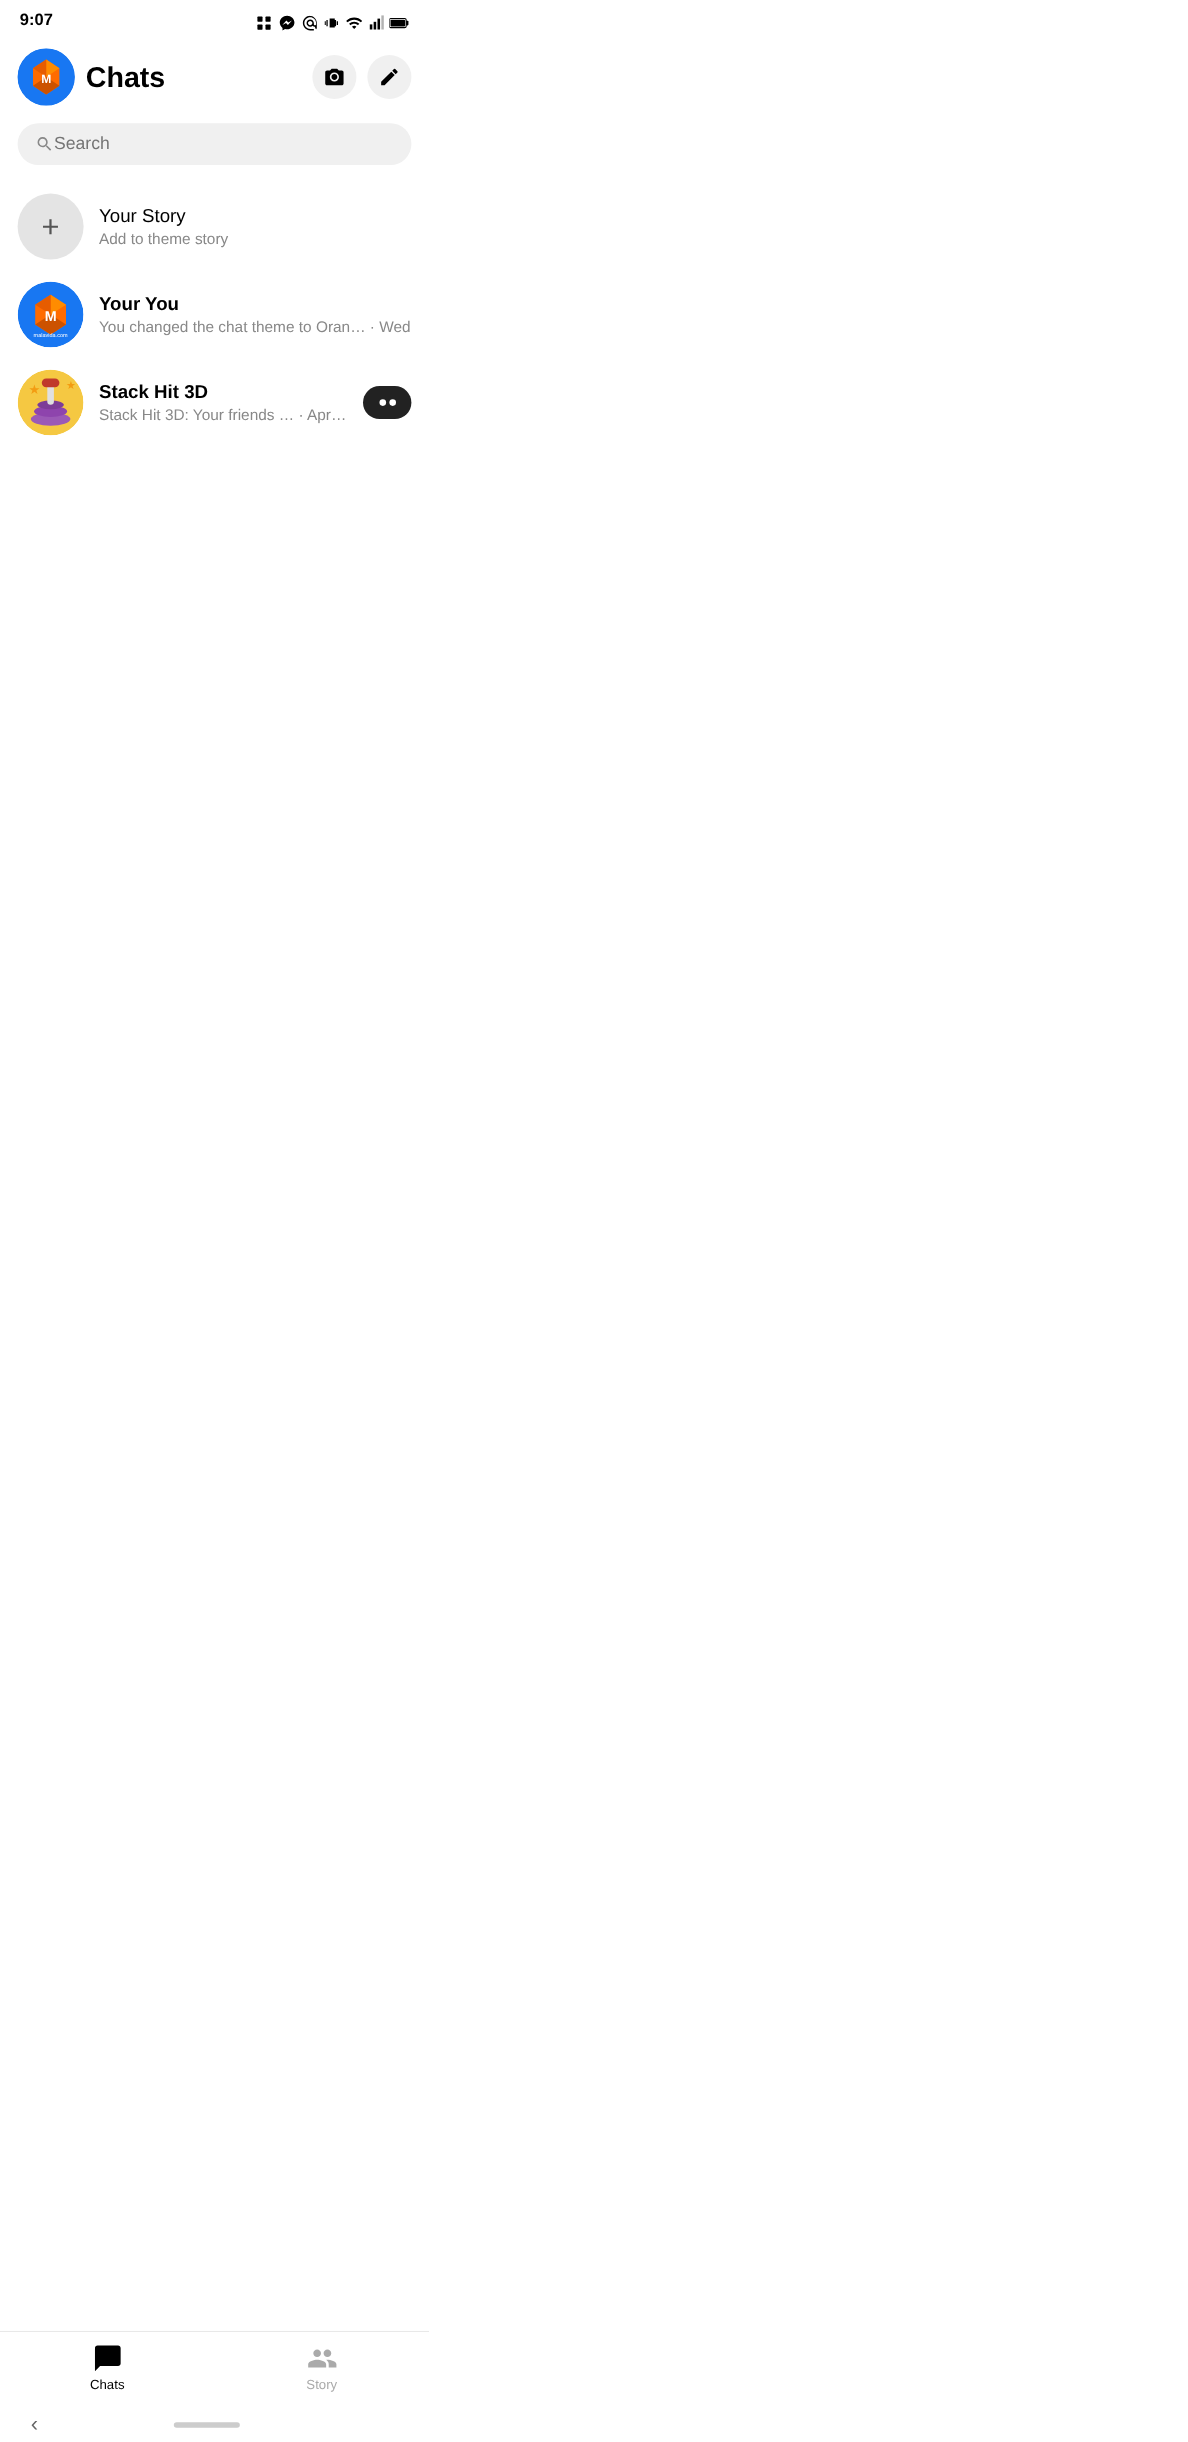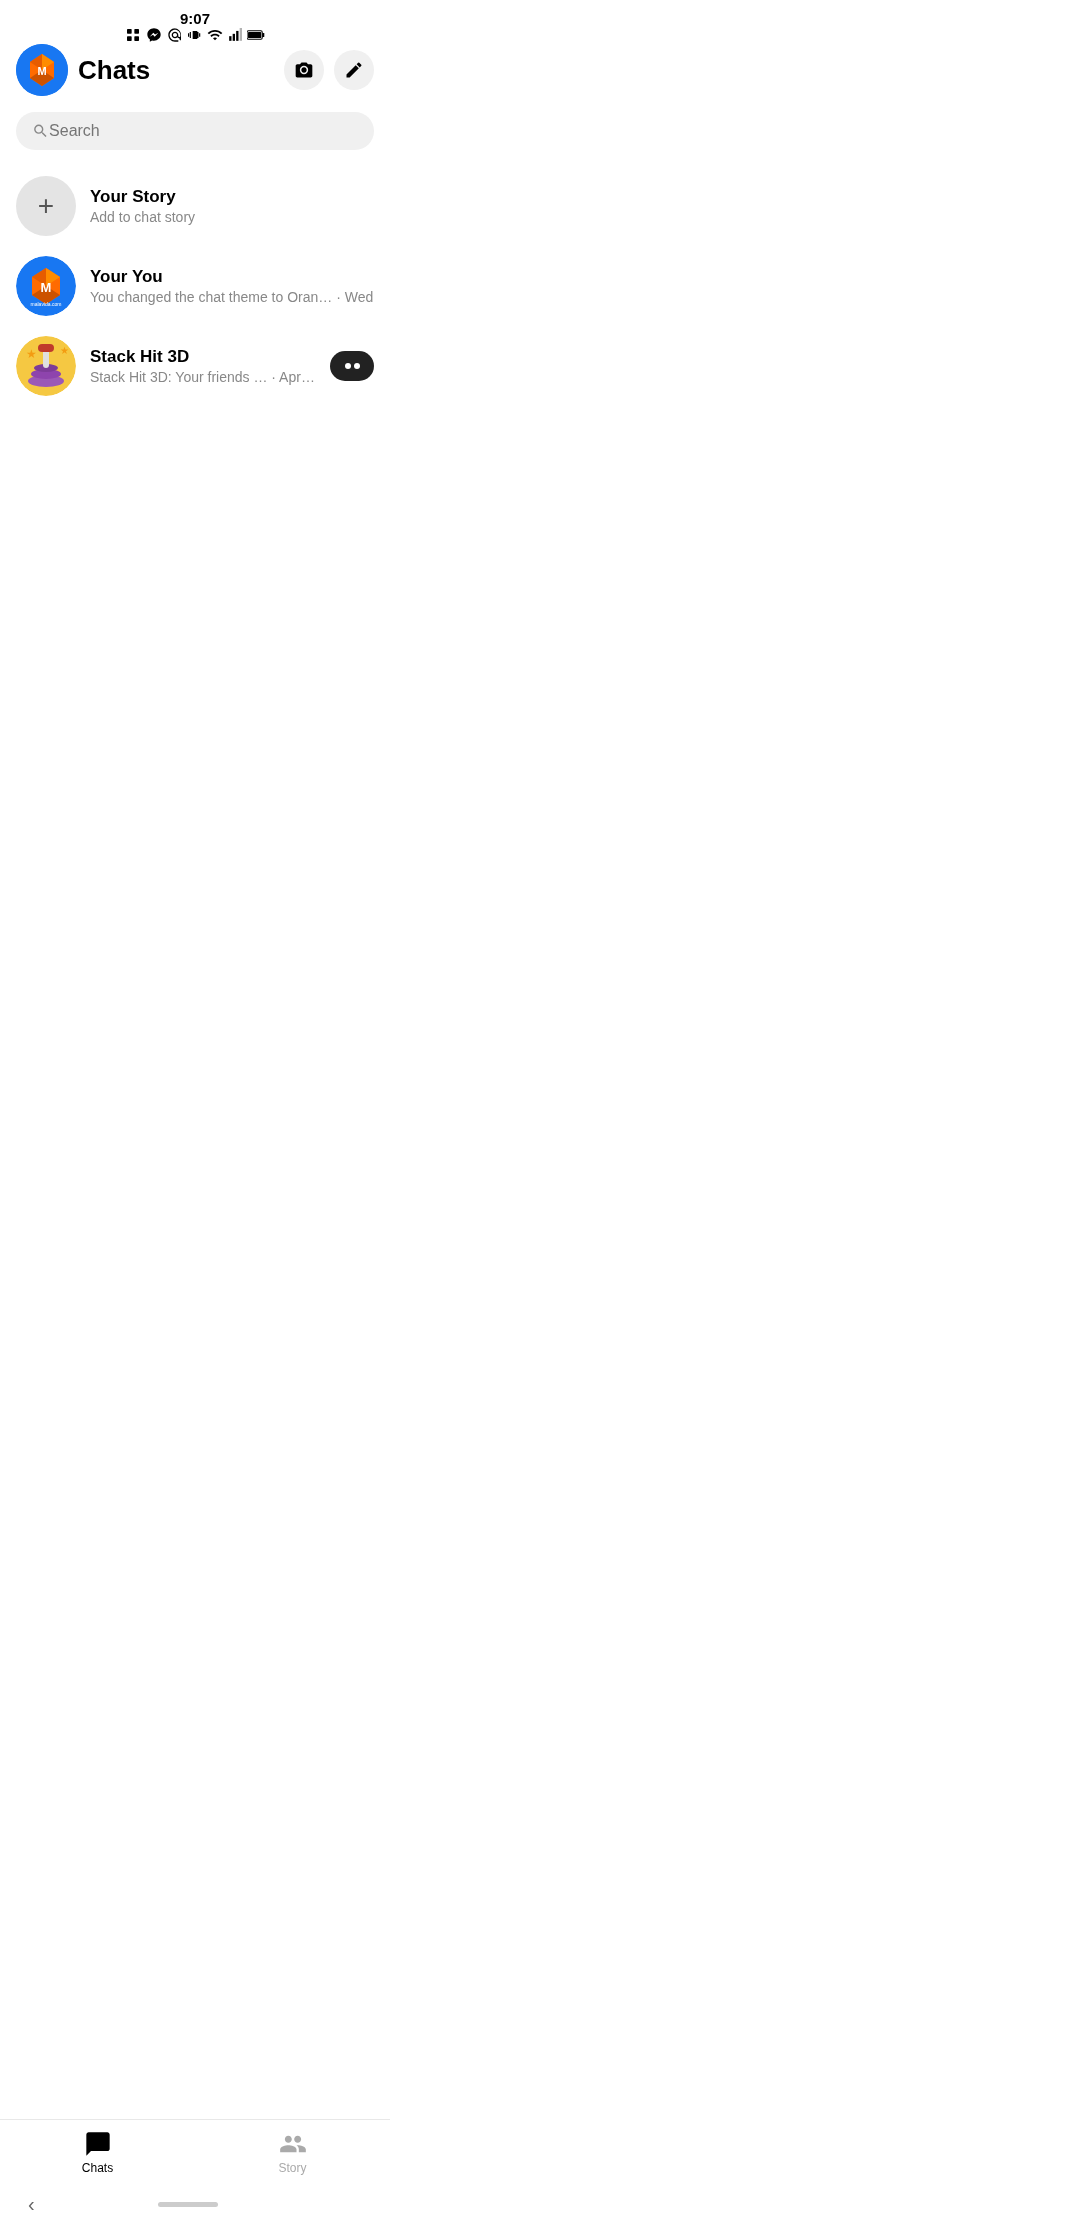--- a/index.html
+++ b/index.html
@@ -10,24 +10,22 @@
       min-height: 800px;
       font-family: -apple-system, BlinkMacSystemFont, 'Segoe UI', Helvetica, Arial, sans-serif;
       background: #fff;
       overflow-x: hidden;
     }
 
     
     .status-bar {
       display: flex;
       justify-content: space-between;
-      align-items: center;
       padding: 10px 18px 4px 18px;
       height: 36px;
-      flex-direction: column;
     }
     .status-time {
       font-size: 15px;
       font-weight: 600;
       color: #000;
     }
     .status-icons {
       display: flex;
       align-items: center;
       gap: 5px;
@@ -111,21 +109,21 @@
       justify-content: center;
       flex-shrink: 0;
     }
     .story-plus {
       font-size: 28px;
       color: #555;
       line-height: 1;
     }
     .story-title {
       font-size: 17px;
-      font-weight: 700;
+      font-weight: 400;
       color: #000;
     }
     .story-sub {
       font-size: 14px;
       color: #888;
       margin-top: 2px;
     }
 
     
     .chat-item {
@@ -313,21 +311,21 @@
     <input class="search-input" type="text" readonly="" placeholder="Search" style="">
   </div>
 </div>
 
 <div class="story-item">
   <div class="story-avatar">
     <span class="story-plus">+</span>
   </div>
   <div>
     <div class="story-title">Your Story</div>
-    <div class="story-sub">Add to chat story</div>
+    <div class="story-sub">Add to theme story</div>
   </div>
 </div>
 
 <div class="chat-item">
   <div class="chat-avatar">
 
     <svg width="60" height="60" viewBox="0 0 60 60">
       <circle cx="30" cy="30" r="30" fill="#1877f2"></circle>
       <polygon points="30,12 44,21 44,39 30,48 16,39 16,21" fill="#ff6b00"></polygon>
       <polygon points="30,12 44,21 30,30" fill="#ff8c00"></polygon>

